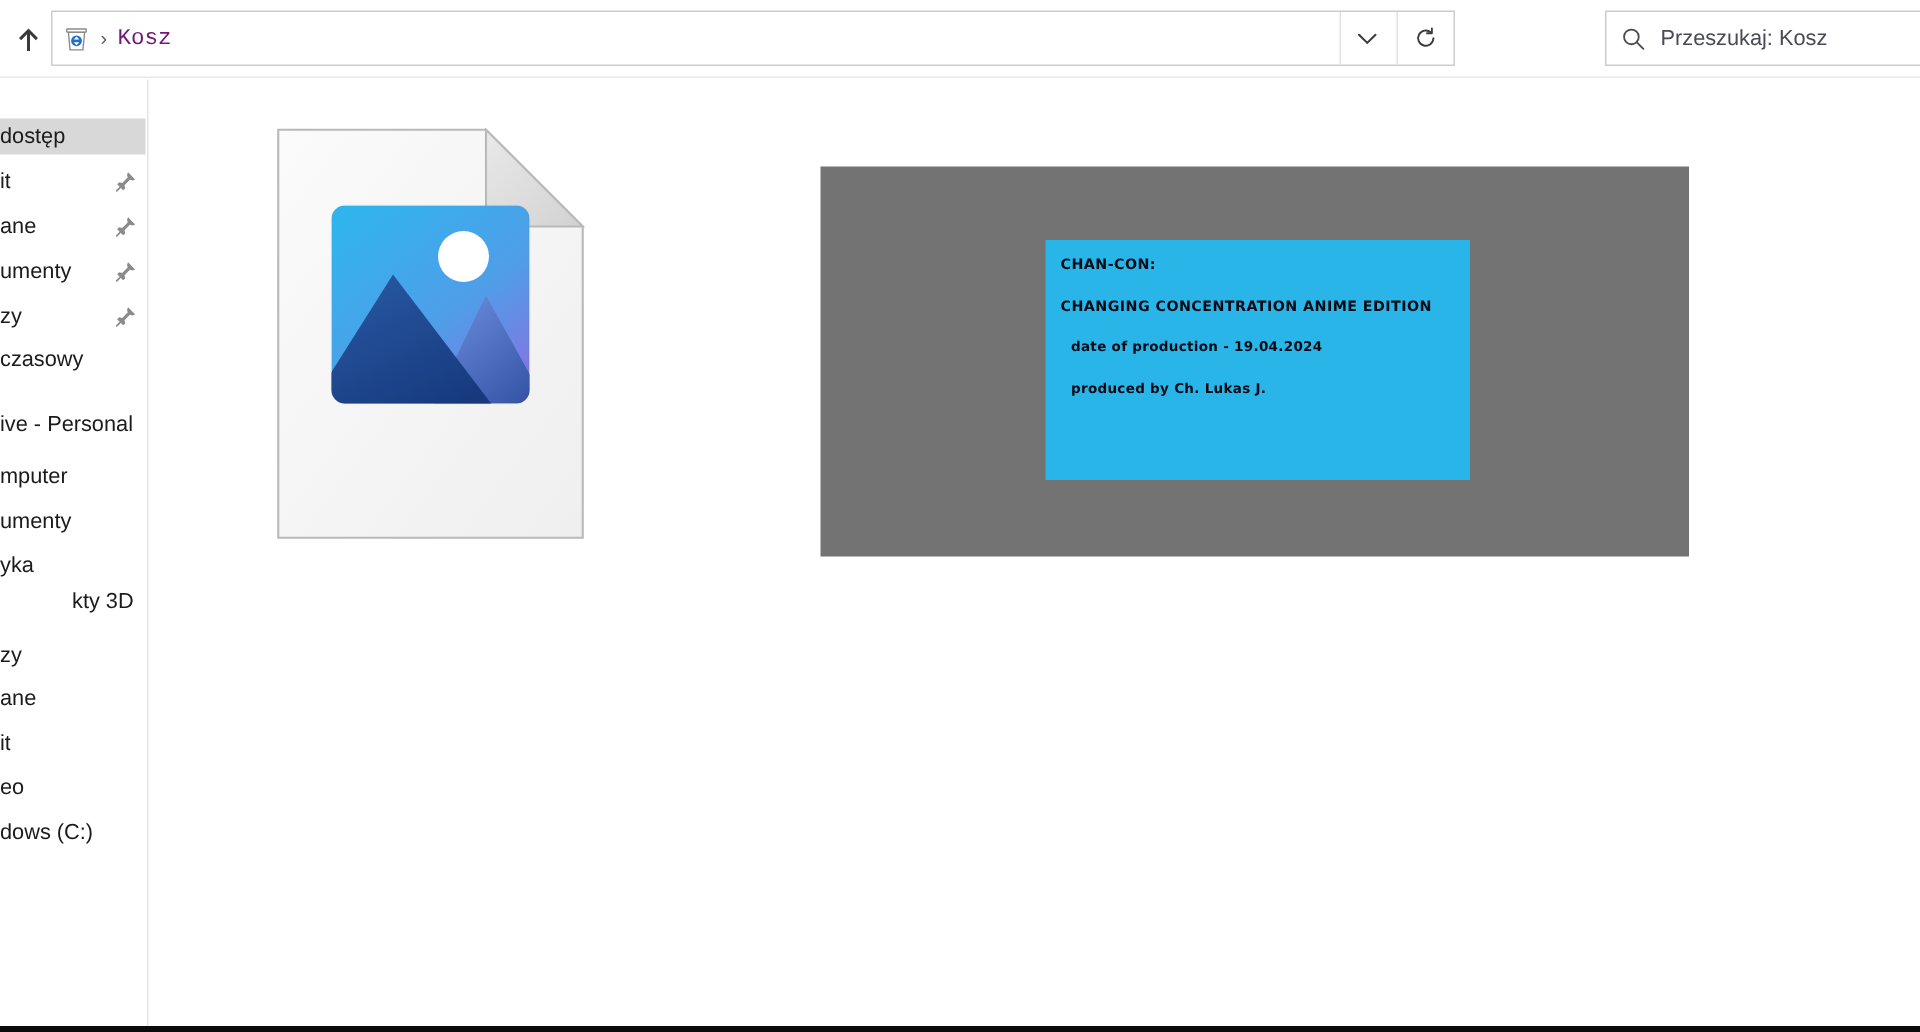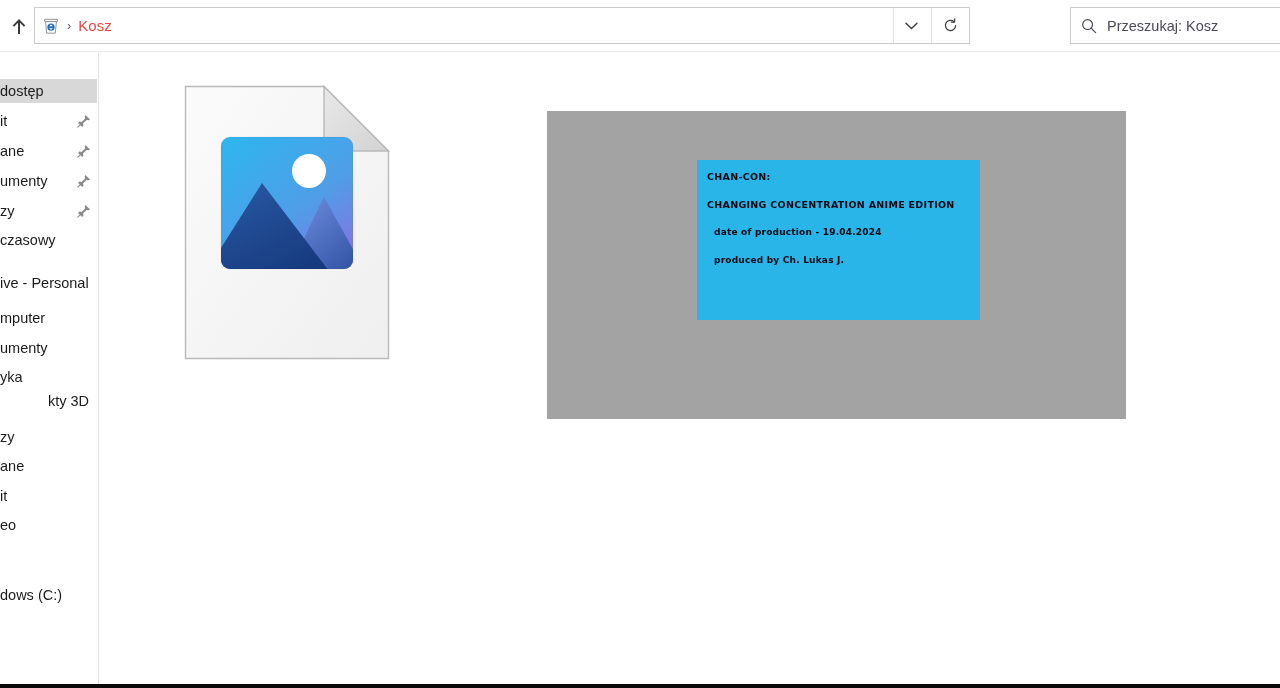--- a/index.html
+++ b/index.html
@@ -59,22 +59,22 @@
   .ab-sep {
     margin: 0 7px 0 6px;
     color: #5a5a5a;
     font-size: 13px;
     line-height: 1;
     flex: 0 0 auto;
   }
 
   .ab-crumb {
     font-size: 15px;
-    color: #ef4444;
-    font-family: Liberation Sans, sans-serif;
+    color: #701a75;
+    font-family: Liberation Mono, monospace;
     white-space: nowrap;
   }
 
   .ab-dropdown {
     position: absolute;
     right: 40px; top: 0;
     width: 36px; height: 35px;
     display: flex; align-items: center; justify-content: center;
     border-left: 1px solid #e2e2e2;
   }
@@ -173,22 +173,22 @@
     font-size: 27px;
     letter-spacing: 1.5px;
     color: #111111;
     text-shadow: 1px 0 0 rgba(40,70,190,0.55), -1px 0 0 rgba(200,140,20,0.45);
   }
 
   
   .preview {
     position: absolute;
     left: 447px; top: 58px;
-    width: 579px; height: 308px;
-    background: #a3a3a3;
+    width: 579px; height: 260px;
+    background: #737373;
   }
   .preview-card {
     position: absolute;
     left: 150px; top: 49px;
     width: 283px; height: 160px;
     background: #29b5e8;
   }
   .pc-line {
     position: absolute;
     left: 10px;
@@ -317,21 +317,21 @@
       </div>
       <div class="side-item" style="top: 401px;">
         <span class="side-label">ane</span>
       </div>
       <div class="side-item" style="top: 431px;">
         <span class="side-label">it</span>
       </div>
       <div class="side-item" style="top: 460px;">
         <span class="side-label">eo</span>
       </div>
-      <div class="side-item" style="top: 490px; margin-top: 40px;">
+      <div class="side-item" style="top: 490px;">
         <span class="side-label">dows (C:)</span>
       </div>
     </div>
 
   <div class="content">
 
     <div class="file-tile">
       <div class="file-icon">
         <svg width="206" height="275" viewBox="0 0 206 275">
           <defs>

